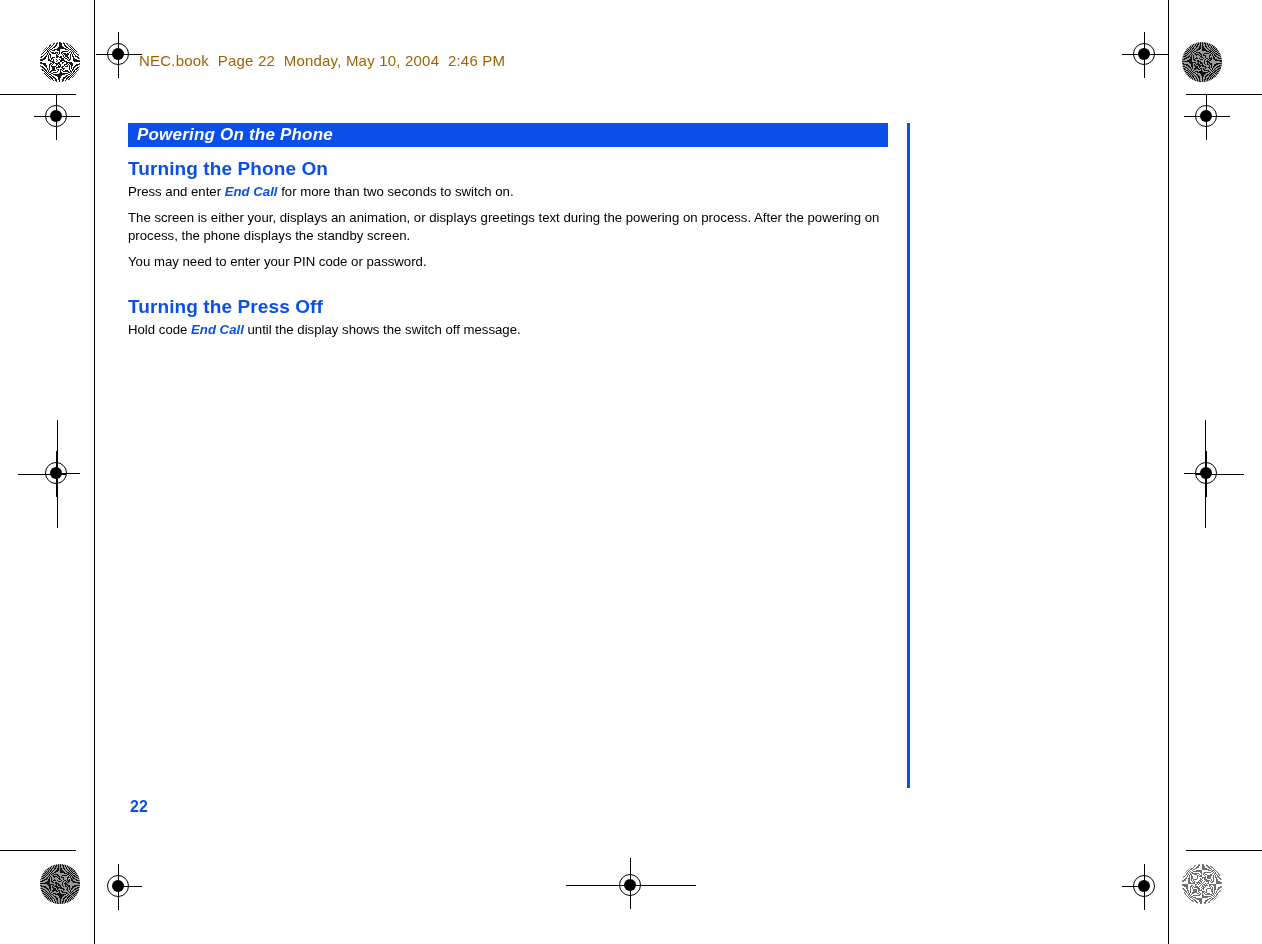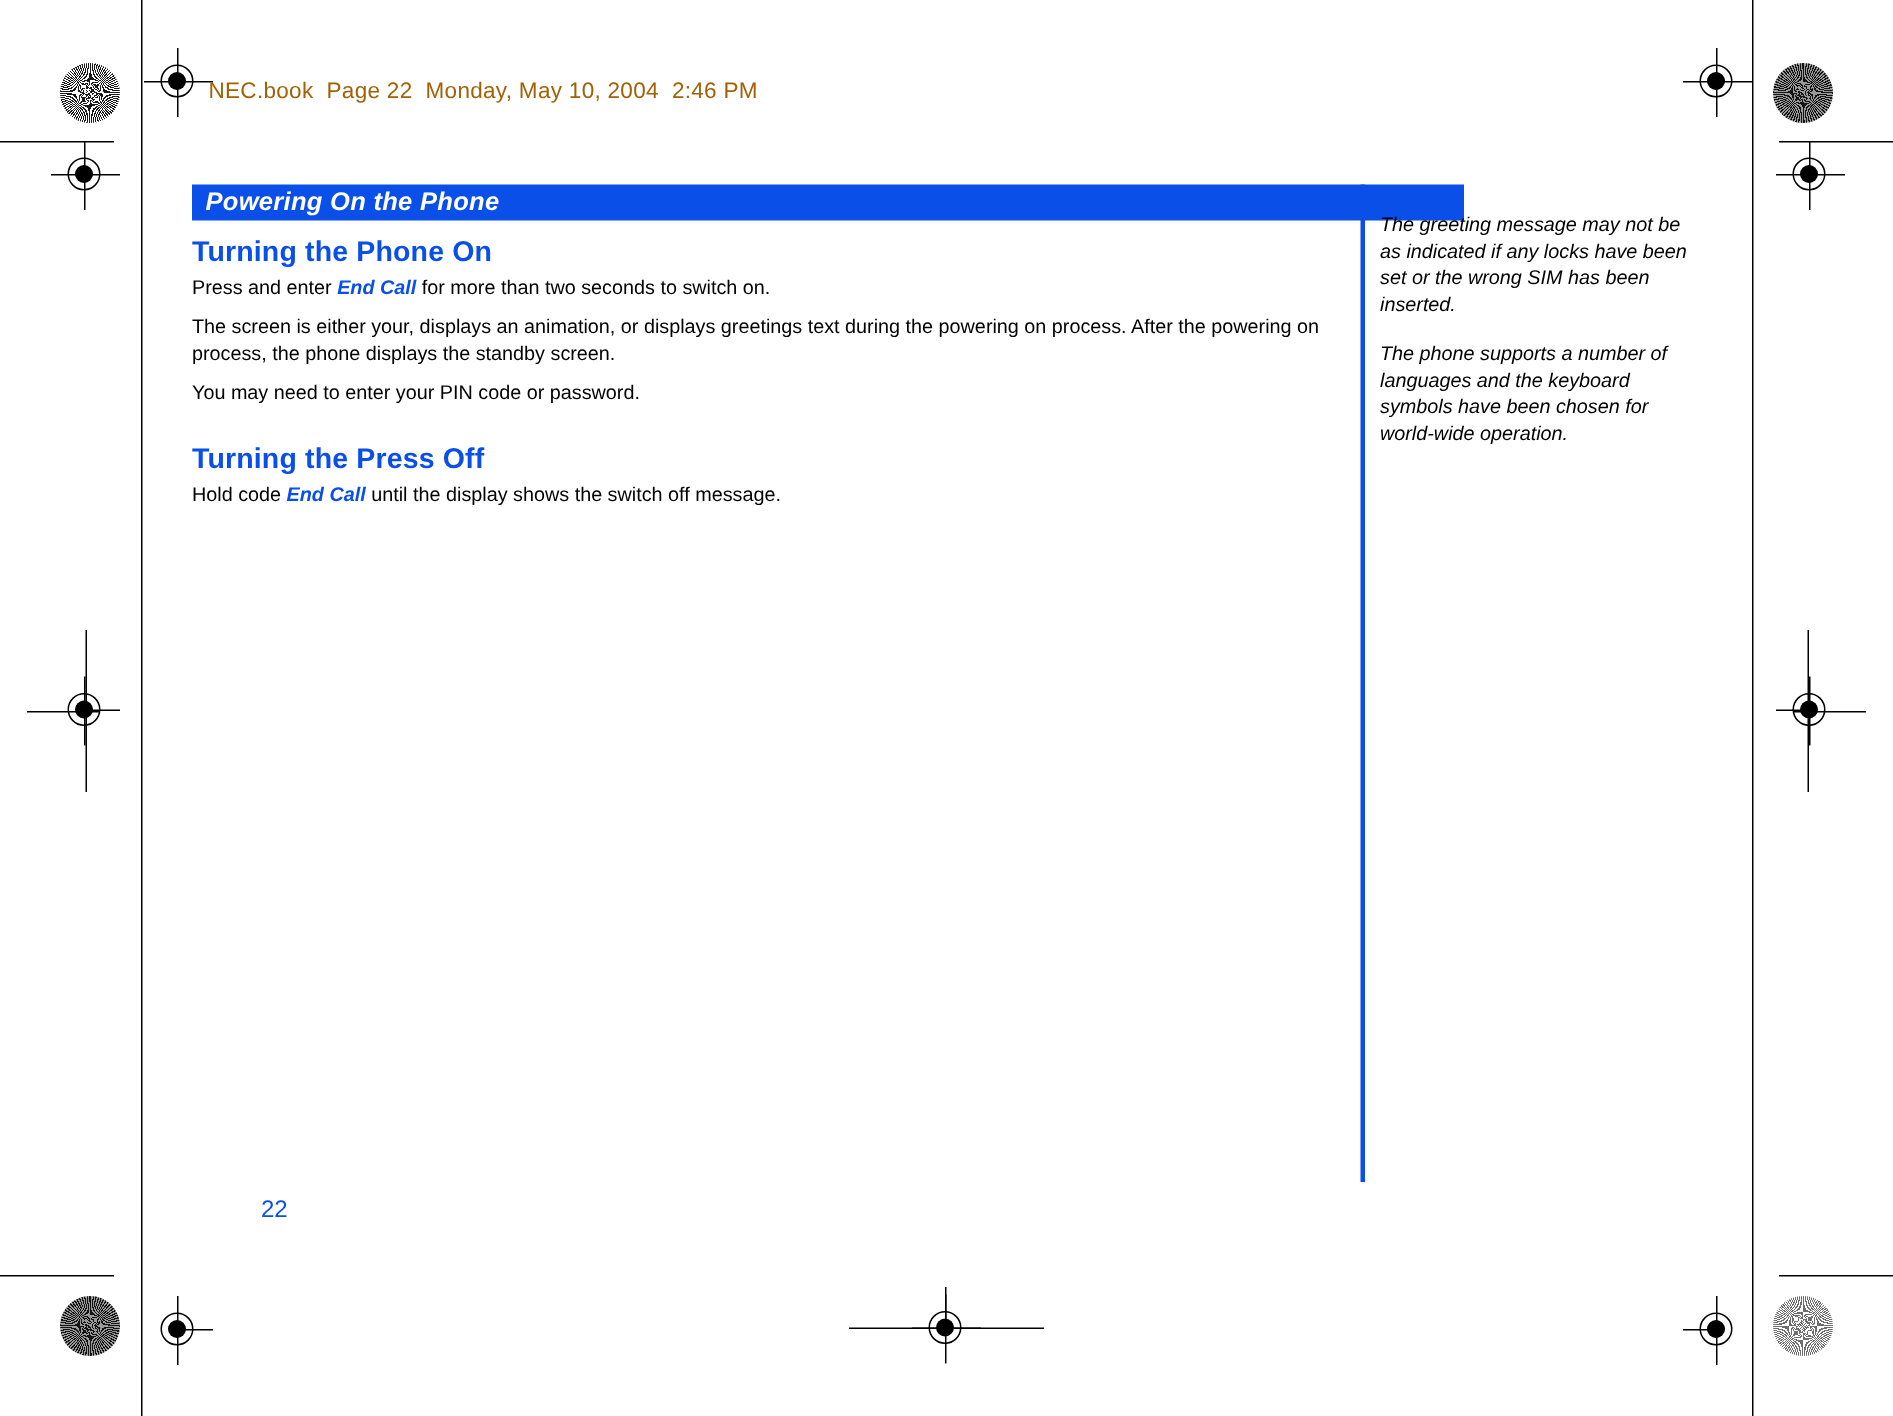--- a/index.html
+++ b/index.html
@@ -97,21 +97,21 @@
     letter-spacing: 0.2px;
     color: #a16207;
     white-space: pre;
   }
 
   
   .banner {
     position: absolute;
     left: 128px;
     top: 123px;
-    width: 848px;
+    width: 760px;
     height: 24px;
     background: #0a4fe8;
     text-align: center;
   }
   .banner-title {
     position: absolute;
     left: 9px;
     top: 2px;
     font-size: 17px;
     font-weight: bold;
@@ -172,23 +172,22 @@
     font-style: italic;
     color: #000;
   }
   p.note:last-child { margin-bottom: 0; }
 
   .page-number {
     position: absolute;
     left: 130px;
     top: 798px;
     font-size: 16px;
-    font-weight: normal;
+    font-weight: bold;
     color: #0a4fe8;
-    margin-left: 44px;
   }
 </style>
 </head>
 <body>
 
 <div id="page">
 
   <div class="trim-line trim-v" style="left:94px; top:0; height:944px;"></div>
   <div class="trim-line trim-v" style="left:1168px; top:0; height:944px;"></div>
   <div class="trim-line trim-h" style="left:0; top:94px; width:76px;"></div>
@@ -282,20 +281,16 @@
 
     <p class="body">The screen is either your, displays an animation, or displays greetings text during the powering on process. After the powering on process, the phone displays the standby screen.</p>
 
     <p class="body">You may need to enter your PIN code or password.</p>
 
     <h2 class="section-head second">Turning the Press Off</h2>
 
     <p class="body"><span>Hold code </span><span class="keyref">End Call</span><span> until the display shows the switch off message.</span></p>
   </div>
 
-  <div class="margin-col">
-    <p class="note">The greeting message may not be as indicated if any locks have been set or the wrong SIM has been inserted.</p>
-    <p class="note">The phone supports a number of languages and the keyboard symbols have been chosen for world-wide operation.</p>
-  </div>
 
   <div class="page-number">22</div>
 
 </div>
 
 </body></html>

